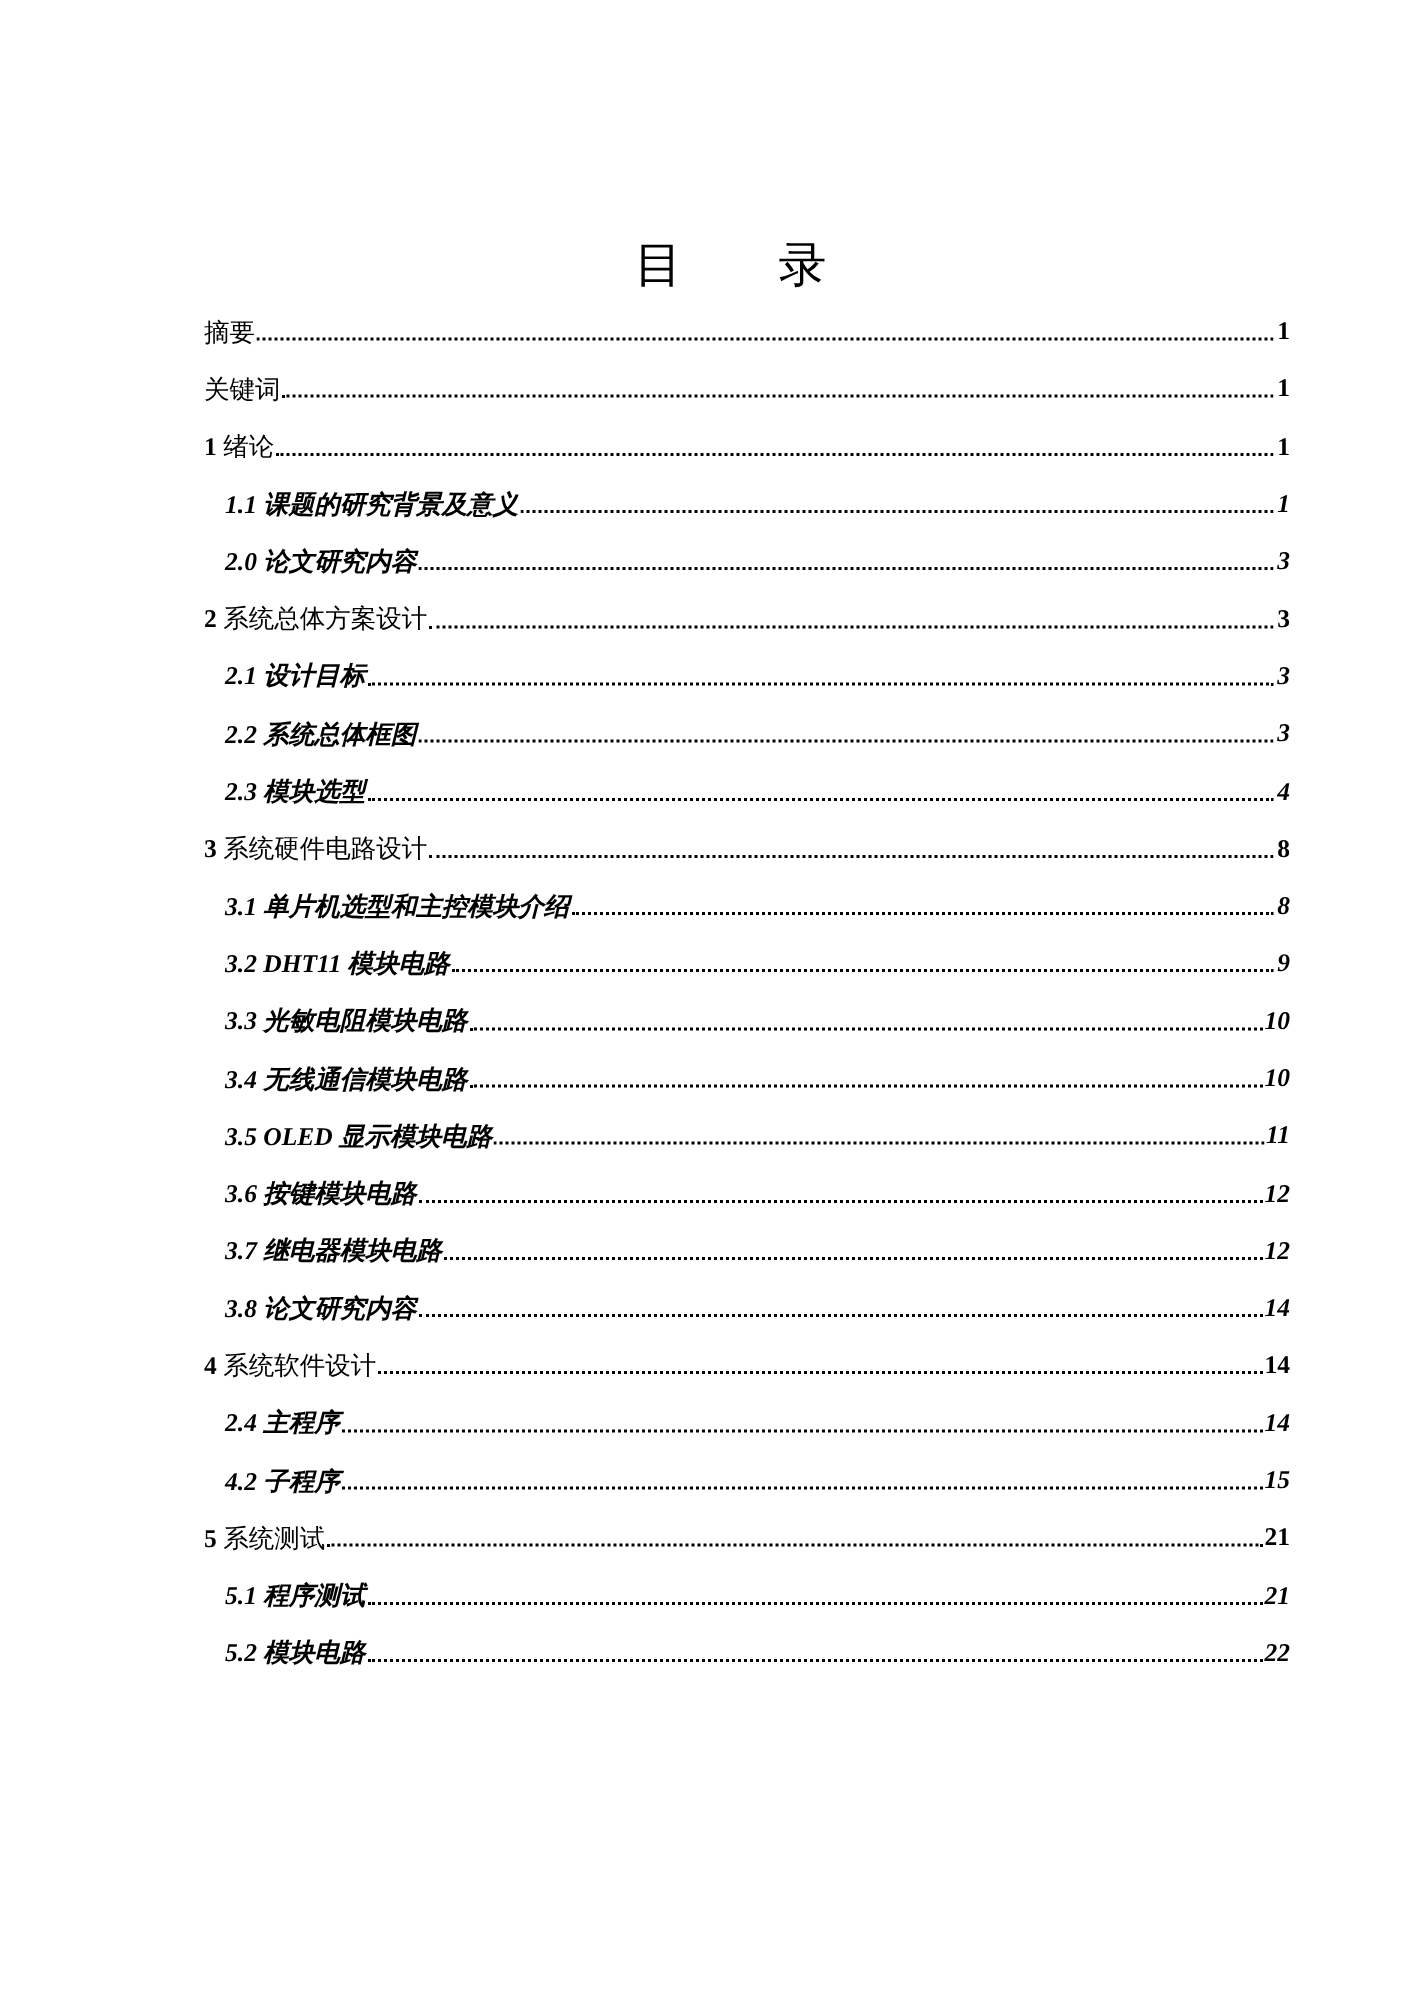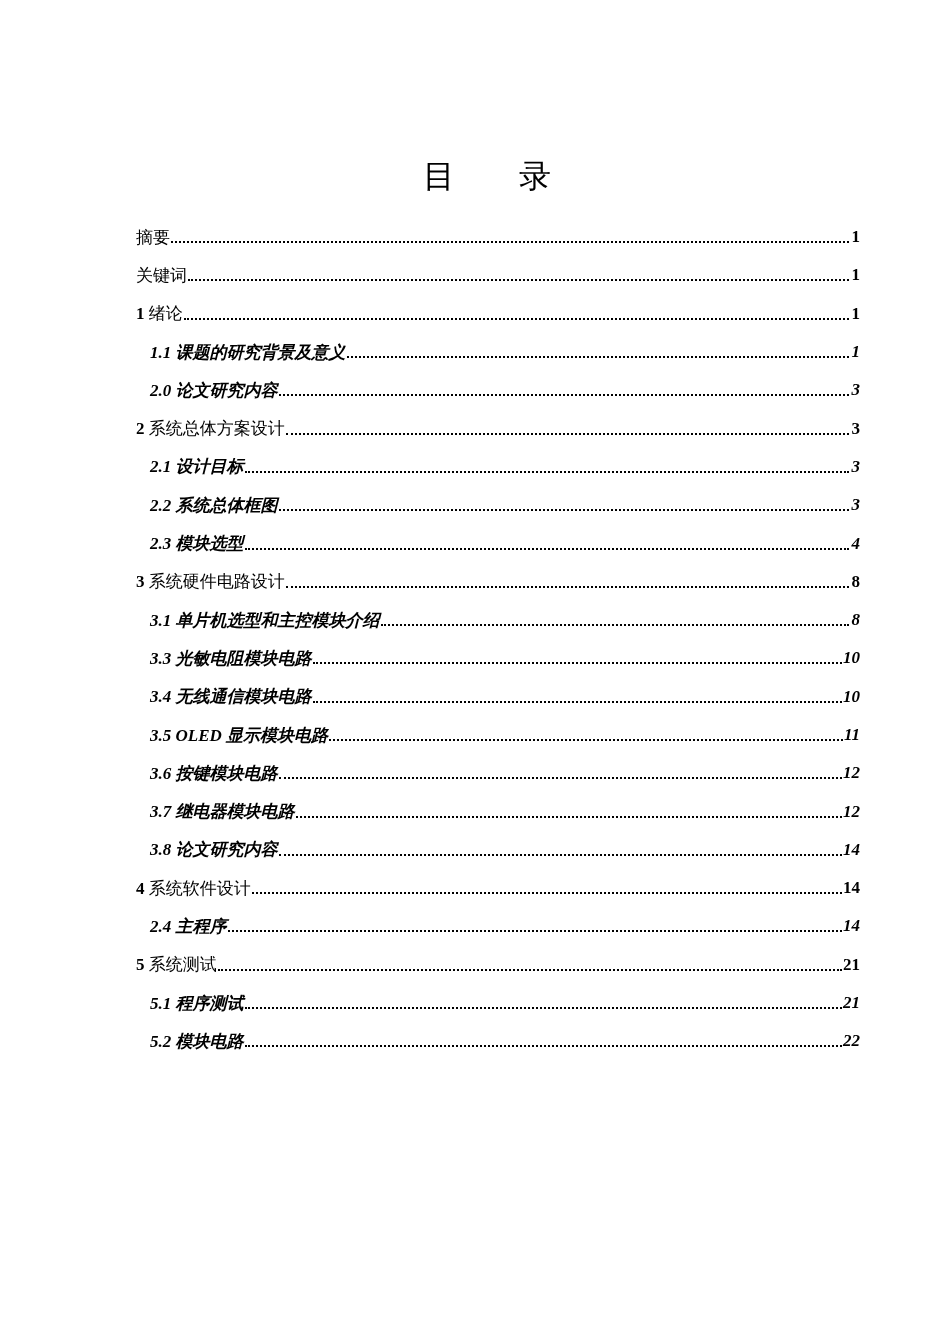--- a/index.html
+++ b/index.html
@@ -1,20 +1,20 @@
 <!DOCTYPE html>
 <html><head>
 <meta charset="utf-8">
 <style>
   html, body { margin: 0; padding: 0; background: #ffffff; }
   body { width: 950px; height: 1344px; position: relative; overflow: hidden;
          font-family: "Liberation Serif", "DejaVu Serif", serif; color: #000; }
   .title { position: absolute; top: 133px; left: 12px; width: 100%; text-align: center;
            font-size: 32px; font-weight: normal; letter-spacing: 28px; text-indent: 28px; line-height: 44px; }
-  .toc { position: absolute; left: 136px; width: 724px; top: 218px; margin: 0; padding: 0; list-style: none; }
+  .toc { position: absolute; left: 136px; width: 724px; top: 202px; margin: 0; padding: 0; list-style: none; }
   .toc li { position: relative; height: 38.3px; display: flex; align-items: center;
             font-size: 17px; font-weight: bold; white-space: nowrap; }
   .toc li.l1 { padding-left: 0; font-weight: normal; }
   .toc li.l1 .num, .toc li.l1 .page { font-weight: bold; }
   .toc li.l2 { padding-left: 14px; font-style: italic; }
   .toc .label { flex: 0 0 auto; }
   .toc .leader { flex: 1 1 auto; overflow: hidden; height: 20px; margin: 0 1px;
                  position: relative; }
   .toc .leader::after { content: ""; position: absolute; left: 0; right: 0; bottom: 4px;
                  border-bottom: 2.5px dotted #000; }
@@ -75,20 +75,25 @@
       <span class="label"><span class="num">3</span> <span>系统硬件电路设计</span></span>
       <span class="leader"></span>
       <span class="page">8</span>
     </li>
   <li class="l2">
       <span class="label"><span class="num">3.1</span> <span>单片机选型和主控模块介绍</span></span>
       <span class="leader"></span>
       <span class="page">8</span>
     </li>
   <li class="l2">
+      <span class="label"><span class="num">3.2</span> <span>DHT11 模块电路</span></span>
+      <span class="leader"></span>
+      <span class="page">9</span>
+    </li>
+  <li class="l2">
       <span class="label"><span class="num">3.3</span> <span>光敏电阻模块电路</span></span>
       <span class="leader"></span>
       <span class="page">10</span>
     </li>
   <li class="l2">
       <span class="label"><span class="num">3.4</span> <span>无线通信模块电路</span></span>
       <span class="leader"></span>
       <span class="page">10</span>
     </li>
   <li class="l2">
@@ -114,20 +119,25 @@
   <li class="l1">
       <span class="label"><span class="num">4</span> <span>系统软件设计</span></span>
       <span class="leader"></span>
       <span class="page">14</span>
     </li>
   <li class="l2">
       <span class="label"><span class="num">2.4</span> <span>主程序</span></span>
       <span class="leader"></span>
       <span class="page">14</span>
     </li>
+  <li class="l2">
+      <span class="label"><span class="num">4.2</span> <span>子程序</span></span>
+      <span class="leader"></span>
+      <span class="page">15</span>
+    </li>
   <li class="l1">
       <span class="label"><span class="num">5</span> <span>系统测试</span></span>
       <span class="leader"></span>
       <span class="page">21</span>
     </li>
   <li class="l2">
       <span class="label"><span class="num">5.1</span> <span>程序测试</span></span>
       <span class="leader"></span>
       <span class="page">21</span>
     </li>

